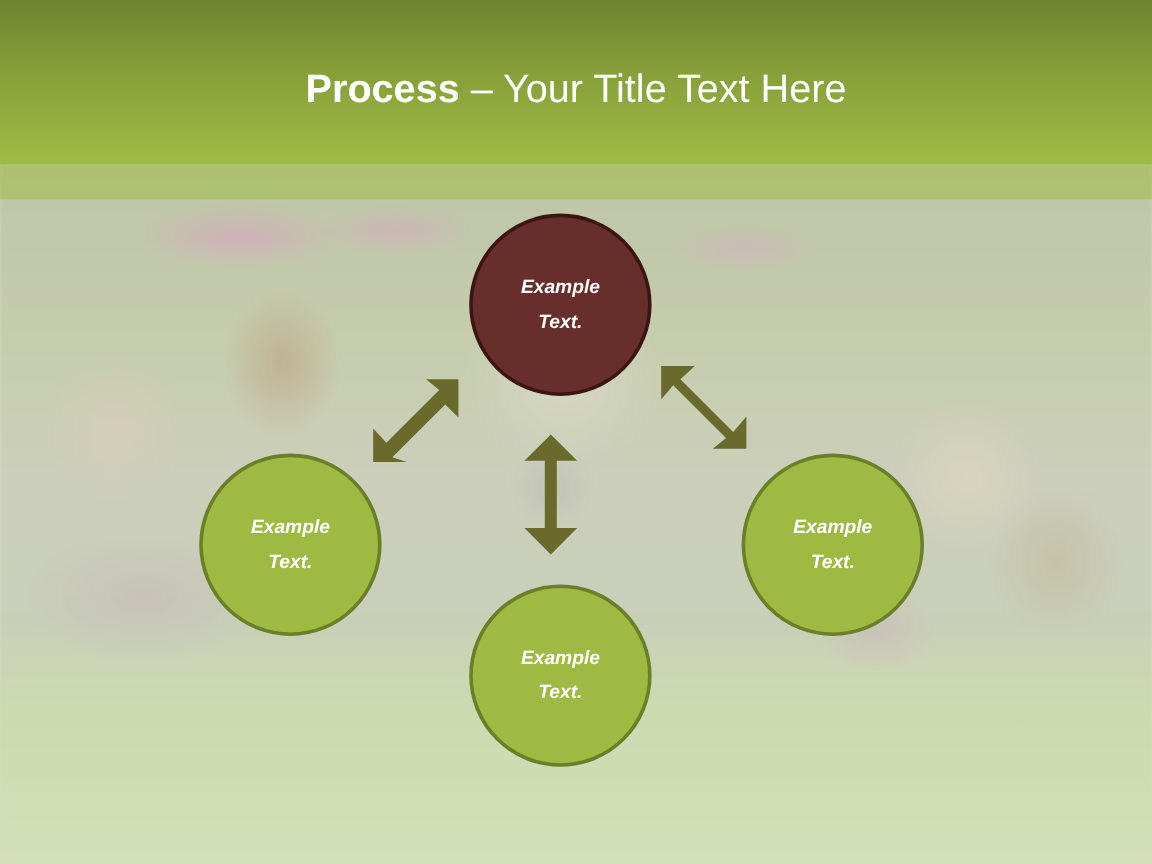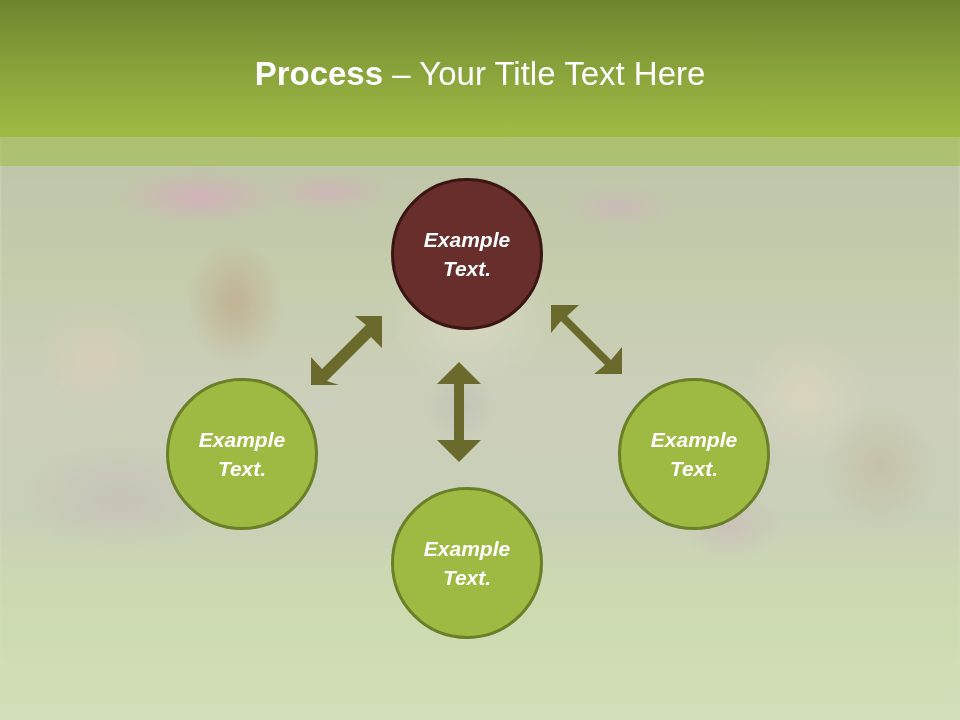--- a/index.html
+++ b/index.html
@@ -33,21 +33,21 @@
   .header-band { position: absolute; left: 0; top: 137px; width: 960px; height: 29px;
     background: rgba(160,187,68,0.55); }
   .title { position: absolute; left: 0; top: 52px; width: 960px; text-align: center;
     color: #ffffff; font-size: 33px; line-height: 44px; white-space: nowrap; }
   .title .bold { font-weight: bold; }
 
   
   .node { position: absolute; width: 152px; height: 152px; border-radius: 50%;
     box-sizing: border-box; display: flex; flex-direction: column; align-items: center;
     justify-content: center; color: #ffffff; font-style: italic; font-weight: bold;
-    font-size: 21px; line-height: 29px; text-align: center; cursor: pointer; }
+    font-size: 16px; line-height: 29px; text-align: center; cursor: pointer; }
   .node.green { background: #9fba42; border: 3px solid #6b7f28; }
   .node.dark { background: #682e2c; border: 3px solid #3a1514; }
   .node span { display: block; }
 
   .arrows { position: absolute; left: 0; top: 0; width: 960px; height: 720px; pointer-events: none; }
   .arrows svg { position: absolute; left: 0; top: 0; }
 </style>
 </head>
 <body>
 

